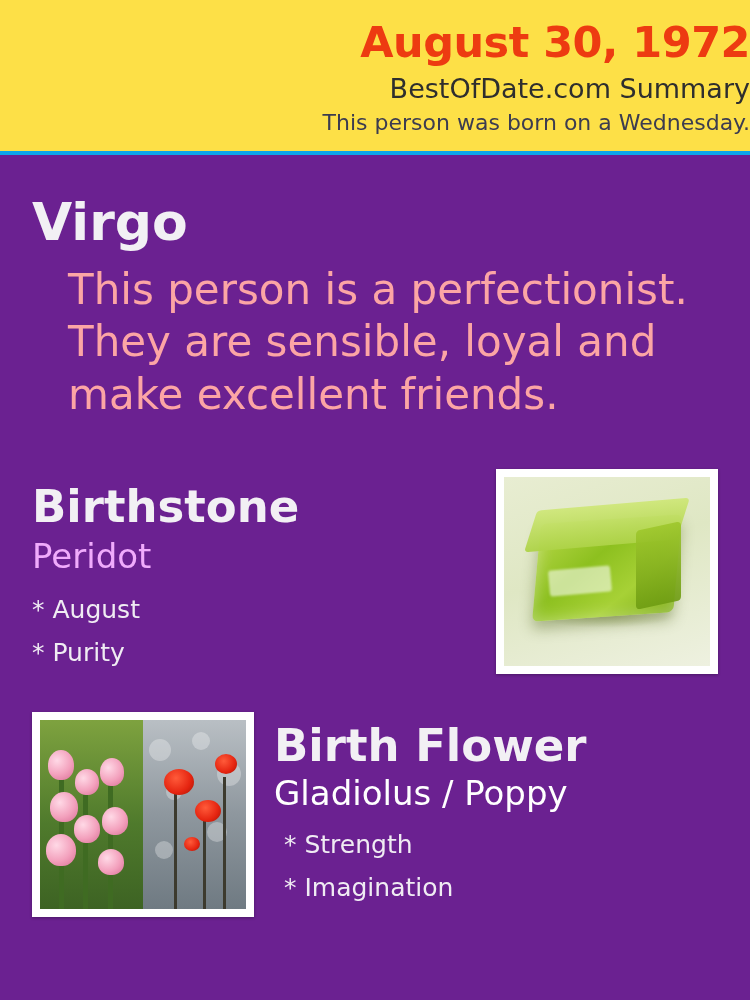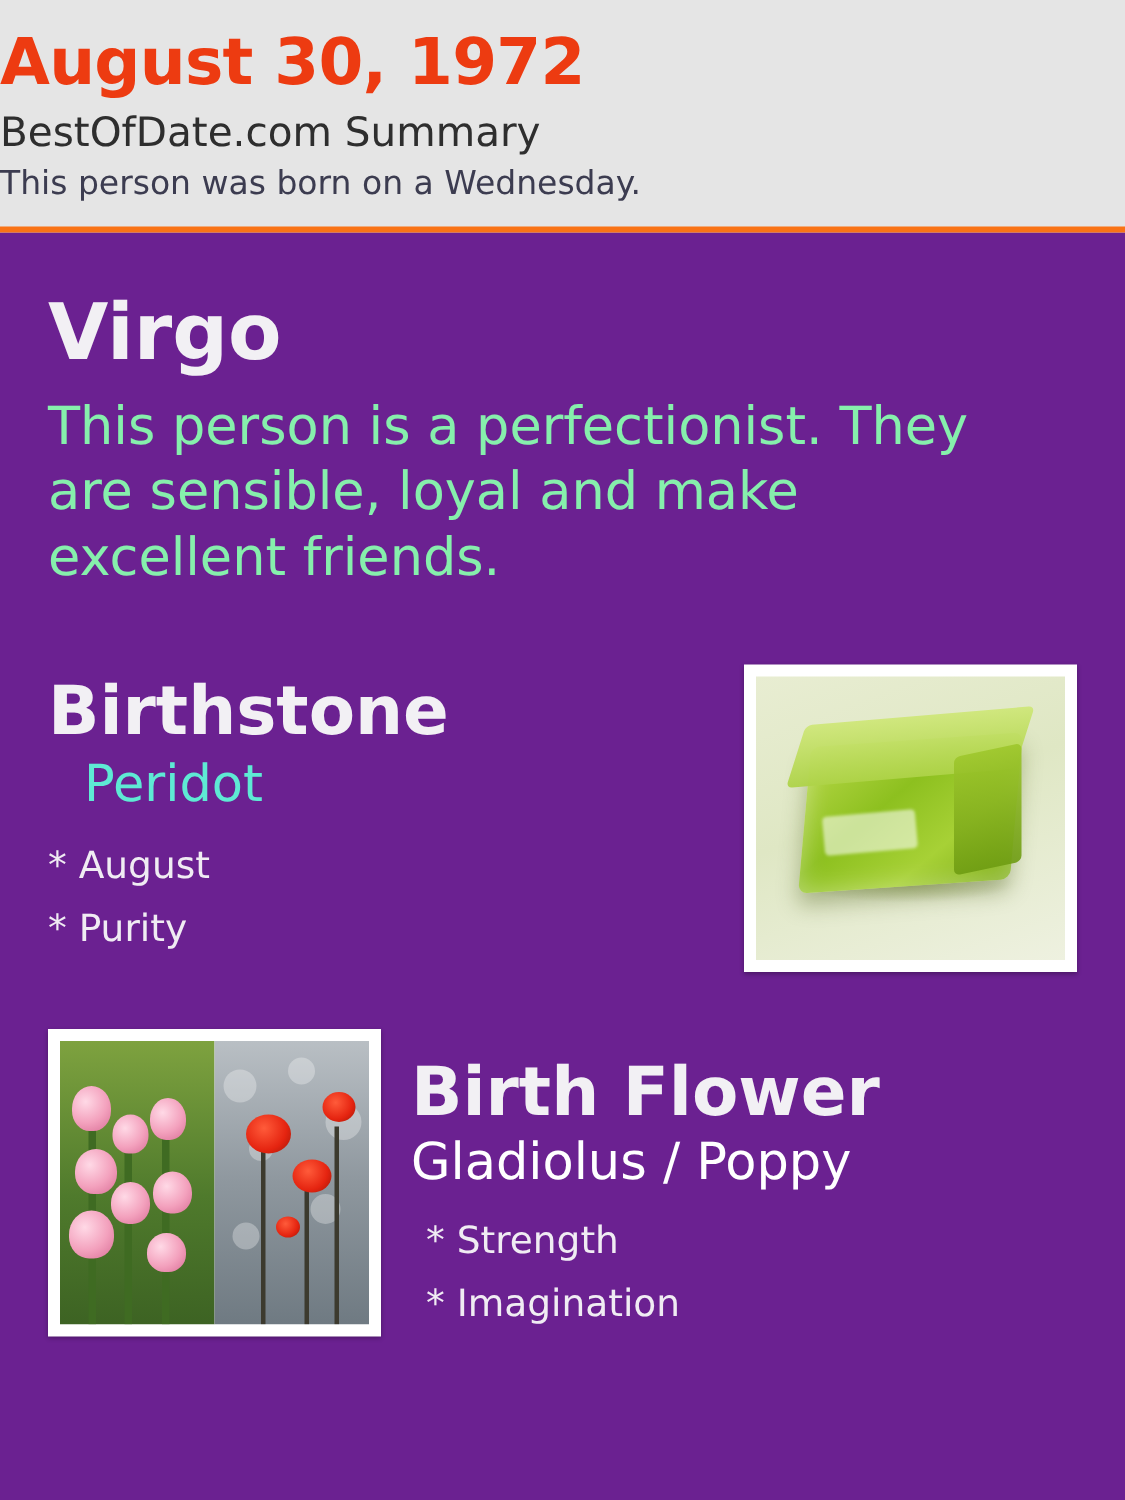--- a/index.html
+++ b/index.html
@@ -17,26 +17,26 @@
     width: 750px;
     height: 1000px;
     position: relative;
     background: #6b2191;
     display: flex;
     flex-direction: column;
   }
 
   
   .header {
-    background: #e5e5e5;
+    background: #fde047;
     width: 100%;
     padding: 18px 0 14px 0;
     box-sizing: border-box;
-    text-align: left;
-    border-bottom: 4px solid #f97316;
+    text-align: right;
+    border-bottom: 4px solid #0ea5e9;
   }
   .header-date {
     color: #ed3b11;
     font-size: 43px;
     font-weight: bold;
     line-height: 1.15;
     letter-spacing: -0.5px;
     font-family: "DejaVu Sans", sans-serif;
   }
   .header-sub {
@@ -61,50 +61,50 @@
   }
 
   .sign-name {
     font-size: 52px;
     font-weight: bold;
     color: #f2f0f4;
     line-height: 1.05;
     margin: 0 0 14px 0;
   }
   .sign-desc {
-    font-size: 35px;
+    font-size: 42px;
     line-height: 1.25;
-    color: #86efac;
+    color: #fca5a5;
     font-weight: 400;
     max-width: 640px;
+    margin-left: 36px;
   }
 
   
   .stone-row {
     display: flex;
-    align-items: center;
+    align-items: flex-end;
     margin-top: 48px;
   }
   .stone-text {
     flex: 1;
     min-width: 0;
   }
   .section-title {
     font-size: 45px;
     font-weight: bold;
     color: #f2f0f4;
     line-height: 1.05;
     margin: 0 0 6px 0;
   }
   .section-sub {
     font-size: 34px;
-    color: #5eead4;
+    color: #f0abfc;
     line-height: 1.2;
     margin-bottom: 12px;
-    margin-left: 24px;
   }
   .trait {
     font-size: 25px;
     color: #f0ecf3;
     line-height: 1.7;
   }
 
   .photo-frame {
     background: #ffffff;
     padding: 8px;
@@ -174,21 +174,21 @@
     left: 14%;
     top: 66%;
     width: 70%;
     height: 14%;
     background: radial-gradient(ellipse at center, rgba(150,165,95,0.55) 0%, rgba(223,231,196,0) 70%);
   }
 
   
   .flower-row {
     display: flex;
-    align-items: flex-end;
+    align-items: center;
     margin-top: 38px;
   }
   .flower-photo-frame {
     width: 222px;
     height: 205px;
     margin-right: 18px;
     flex: none;
   }
   .flower-photo {
     width: 100%;

